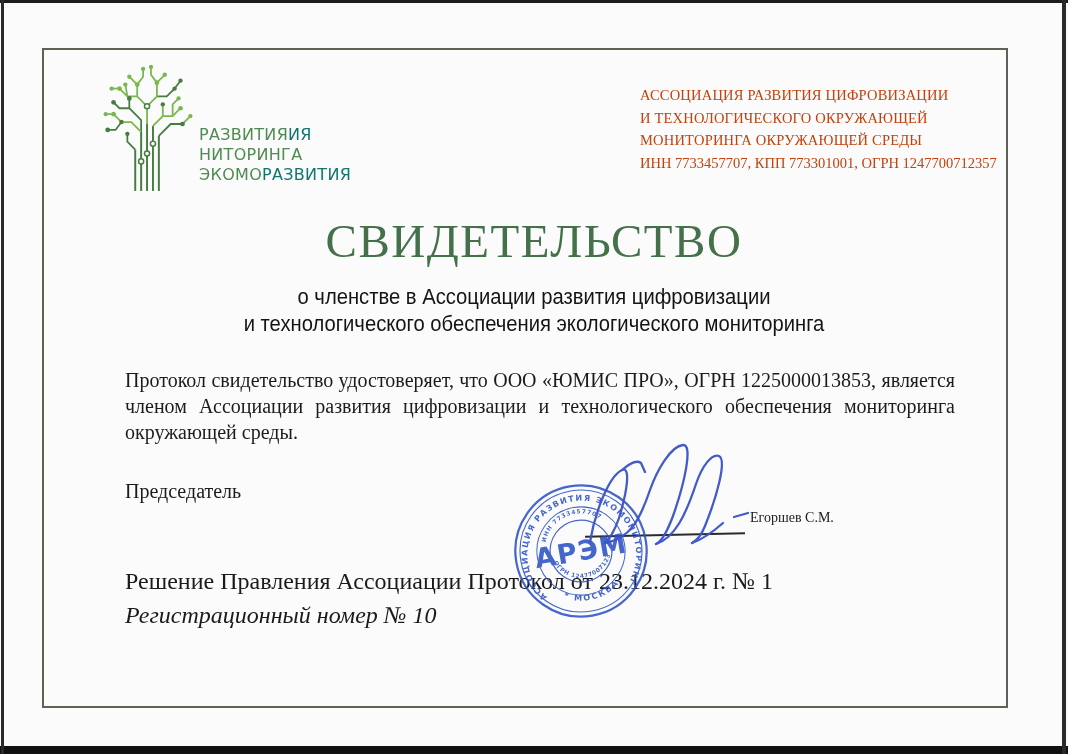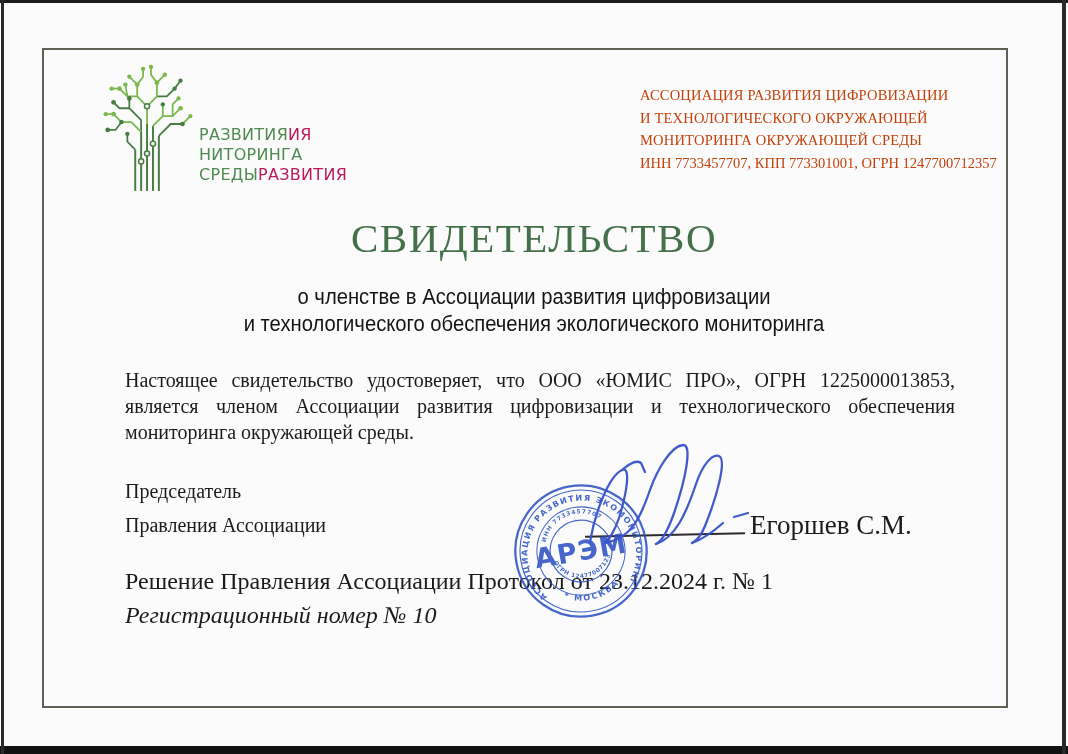--- a/index.html
+++ b/index.html
@@ -17,39 +17,39 @@
   
   .org-block{position:absolute;left:640px;top:84px;width:360px;
              font-size:14.5px;line-height:22.5px;color:#c2410c;}
   .org-block .caps{letter-spacing:.2px;}
   
   .logo-tree{position:absolute;left:86px;top:54px;width:128px;height:140px;}
   .logo-text{position:absolute;left:199px;top:125px;
              font-family:"DejaVu Sans", sans-serif;font-size:16px;font-weight:500;
              line-height:20px;letter-spacing:.3px;}
   .lg-dark{color:#4f8a50;}
-  .lg-light{color:#be185d;}
+  .lg-light{color:#0f766e;}
   
   .title{position:absolute;left:0;top:214px;width:1068px;text-align:center;
-         font-size:41px;letter-spacing:1.5px;color:#44704a;}
+         font-size:47px;letter-spacing:1.5px;color:#44704a;}
   .subtitle{position:absolute;left:0;width:1068px;text-align:center;
             font-family:"Liberation Sans", sans-serif;font-size:21.5px;color:#141414;
             transform:scaleX(.94);}
   .subtitle.s1{top:285px;}
   .subtitle.s2{top:312px;}
   
   .body-par{position:absolute;left:125px;top:368px;width:830px;
             font-size:20px;line-height:25.8px;text-align:justify;text-align-last:left;}
   
   .role{position:absolute;left:125px;font-size:20px;}
   .role.r1{top:480px;}
   .role.r2{top:514px;}
   .sig-line{position:absolute;left:585px;top:534px;width:160px;height:2px;background:#2b2b2b;
             transform:rotate(-1.2deg);}
-  .sig-name{position:absolute;left:750px;top:510px;font-size:27px;}
+  .sig-name{position:absolute;left:750px;top:510px;font-size:14px;}
   
   .footer-line{position:absolute;left:125px;font-size:24px;}
   .f1{top:568px;}
   .f2{top:602px;font-style:italic;}
   .f3{top:636px;}
   
   .stamp{position:absolute;left:506px;top:476px;width:150px;height:150px;opacity:.87;}
   .signature{position:absolute;left:535px;top:430px;width:235px;height:120px;}
   svg{display:block;}
 </style>
@@ -130,38 +130,37 @@
       <circle cx="62" cy="52" r="2.6"></circle>
         <circle cx="62" cy="100" r="2.6"></circle>
       <circle cx="68" cy="90" r="2.6"></circle>
         <circle cx="56" cy="108" r="2.6"></circle>
     </g>
   </svg>
 
   <div class="logo-text">
     <div><span class="lg-dark">РАЗВИТИЯ</span><span class="lg-light">ИЯ</span></div>
     <div><span class="lg-dark">НИТОРИНГА</span></div>
-    <div><span class="lg-dark">СРЕДЫ</span><span class="lg-light">РАЗВИТИЯ</span></div>
+    <div><span class="lg-dark">ЭКОМО</span><span class="lg-light">РАЗВИТИЯ</span></div>
   </div>
 
   <div class="org-block">
     <div class="caps">АССОЦИАЦИЯ РАЗВИТИЯ ЦИФРОВИЗАЦИИ</div>
     <div class="caps">И ТЕХНОЛОГИЧЕСКОГО ОКРУЖАЮЩЕЙ</div>
     <div class="caps">МОНИТОРИНГА ОКРУЖАЮЩЕЙ СРЕДЫ</div>
     <div>ИНН 7733457707, КПП 773301001, ОГРН 1247700712357</div>
   </div>
 
   <div class="title">СВИДЕТЕЛЬСТВО</div>
   <div class="subtitle s1">о членстве в Ассоциации развития цифровизации</div>
   <div class="subtitle s2">и технологического обеспечения экологического мониторинга</div>
 
-  <div class="body-par">Настоящее свидетельство удостоверяет, что ООО «ЮМИС ПРО», ОГРН 1225000013853, является членом Ассоциации развития цифровизации и технологического обеспечения мониторинга окружающей среды.</div>
+  <div class="body-par">Протокол свидетельство удостоверяет, что ООО «ЮМИС ПРО», ОГРН 1225000013853, является членом Ассоциации развития цифровизации и технологического обеспечения мониторинга окружающей среды.</div>
 
   <div class="role r1">Председатель</div>
-  <div class="role r2">Правления Ассоциации</div>
   <div class="sig-line"></div>
   <div class="sig-name">Егоршев С.М.</div>
 
   <div class="footer-line f1">Решение Правления Ассоциации Протокол от 23.12.2024 г. № 1</div>
   <div class="footer-line f2">Регистрационный номер № 10</div>
 
   <svg class="stamp" viewBox="0 0 160 160">
     <defs>
       <path id="arcTop" d="M 36,122 A 58,58 0 1 1 124,122"></path>
       <path id="arcBottom" d="M 42,117 A 53,53 0 0 0 118,117"></path>

